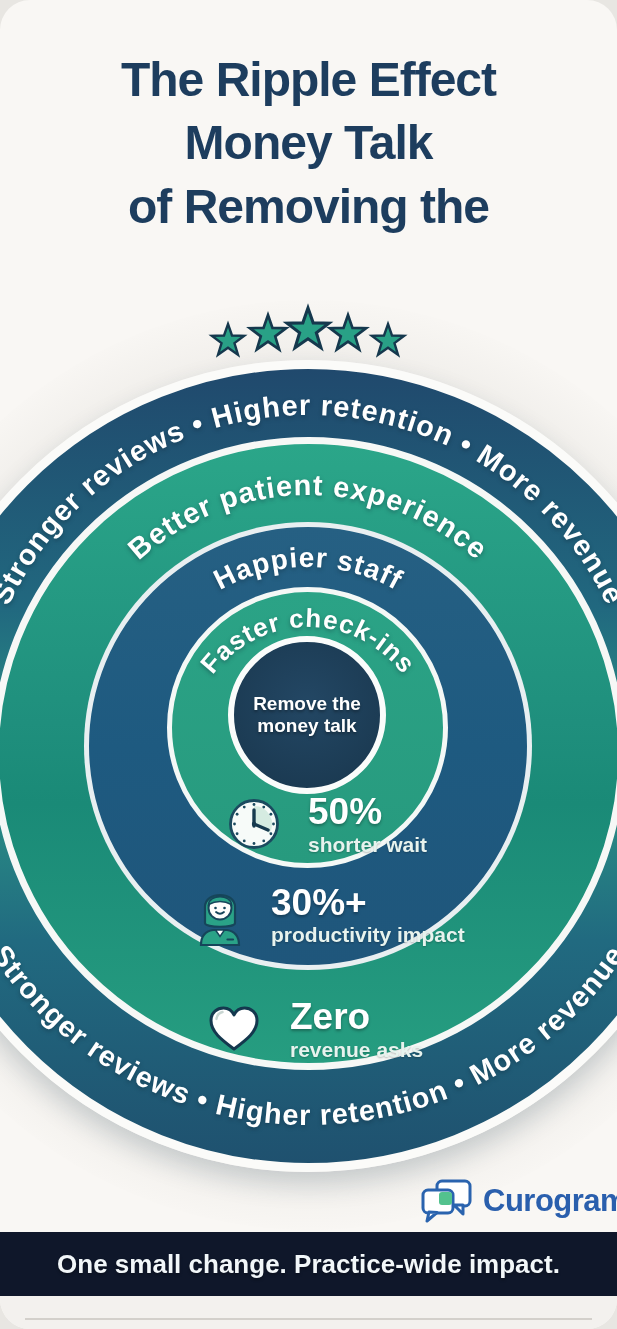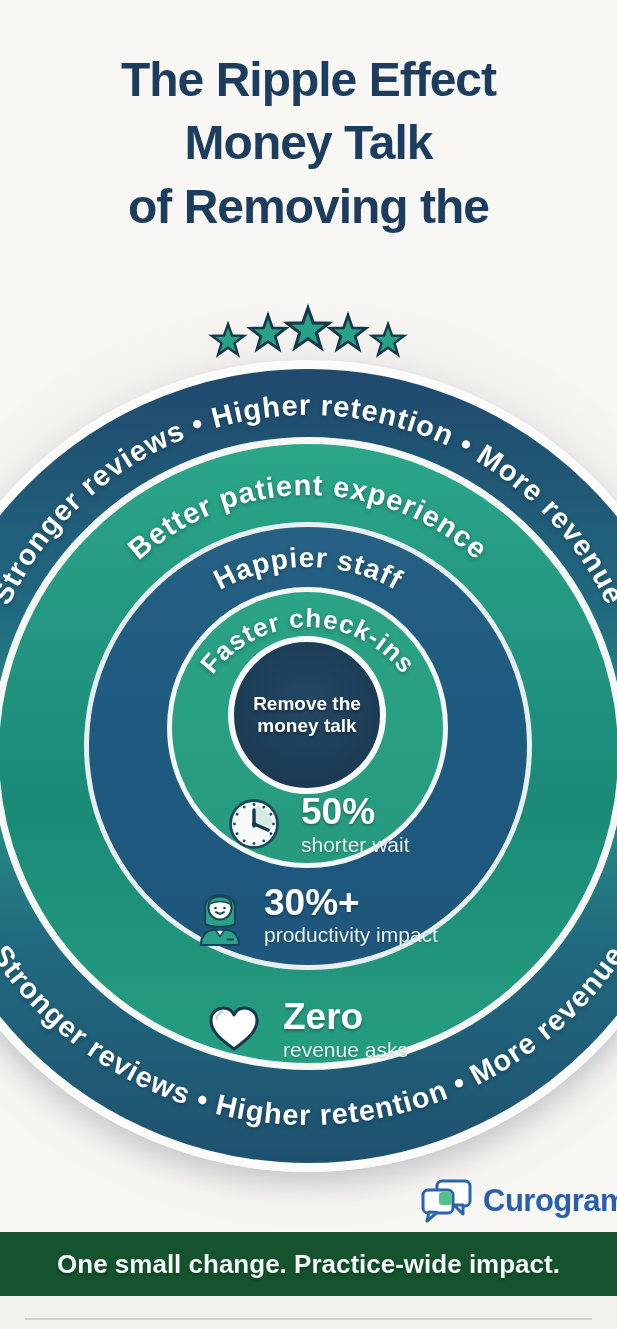--- a/index.html
+++ b/index.html
@@ -1,19 +1,20 @@
 <!DOCTYPE html>
 <html><head>
 <meta charset="utf-8">
 <style>
   html,body{margin:0;padding:0;background:#e8e6e2;}
   .canvas{
     position:relative;width:617px;height:1329px;overflow:hidden;
     background:#f9f7f4;
     font-family:"Liberation Sans",sans-serif;
+    border-radius:30px;
   }
   
   .bg-halo{
     position:absolute;left:-150px;top:300px;width:920px;height:930px;border-radius:50%;
     background:radial-gradient(circle,#e7e5e1 0%,#ebe9e5 55%,rgba(249,247,244,0) 72%);
   }
   .title{
     position:absolute;top:48px;left:0;width:100%;text-align:center;
     color:#1d3d5e;font-size:48px;font-weight:bold;line-height:1.32;letter-spacing:-1px;
   }
@@ -45,28 +46,28 @@
     text-shadow:0 2px 3px rgba(0,0,0,.35);
   }
   svg.overlay{position:absolute;left:0;top:0;pointer-events:none;}
   .arc-text{fill:#ffffff;font-family:"Liberation Sans",sans-serif;font-weight:bold;
     filter:drop-shadow(0 2px 2px rgba(8,30,42,.35));}
   .t-outer{font-size:29px;letter-spacing:1px;}
   .t-better{font-size:29px;letter-spacing:1px;}
   .t-happier{font-size:28px;letter-spacing:1px;}
   .t-faster{font-size:26px;letter-spacing:1px;}
   .star{fill:#29a186;stroke:#15384d;stroke-width:.14;}
-  .stat{position:absolute;display:flex;align-items:center;gap:21px;color:#fff;}
+  .stat{position:absolute;display:flex;align-items:center;gap:28px;color:#fff;}
   .stat .txt{display:flex;flex-direction:column;}
   .stat .value{font-size:37px;font-weight:bold;line-height:1.02;text-shadow:0 2px 3px rgba(0,0,0,.30);}
-  .stat .caption{font-size:21px;color:#e7f3ee;line-height:1.1;margin-top:2px;text-shadow:0 1px 2px rgba(0,0,0,.25);}
+  .stat .caption{font-size:21px;color:#e7f3ee;line-height:1.1;margin-top:2px;text-shadow:0 1px 2px rgba(0,0,0,.25);font-weight:bold;}
   .brand{position:absolute;top:1178px;left:420px;display:flex;align-items:center;gap:9px;}
   .brand-name{color:#2a5fad;font-size:31px;font-weight:bold;letter-spacing:-.5px;}
   .footer-bar{
-    position:absolute;top:1232px;left:0;width:100%;height:64px;background:#14532d;
+    position:absolute;top:1232px;left:0;width:100%;height:64px;background:#0f172a;
     display:flex;align-items:center;justify-content:center;
     color:#f2f7f9;font-size:26px;font-weight:bold;text-shadow:0 2px 3px rgba(0,0,0,.30);
   }
   .bottom-strip{position:absolute;top:1296px;left:0;width:100%;height:33px;background:#f3f1ee;}
   .rule{position:absolute;top:22px;left:25px;width:567px;height:2px;background:#d3d0cb;}
 </style>
 </head>
 <body>
 
 <div class="canvas">

